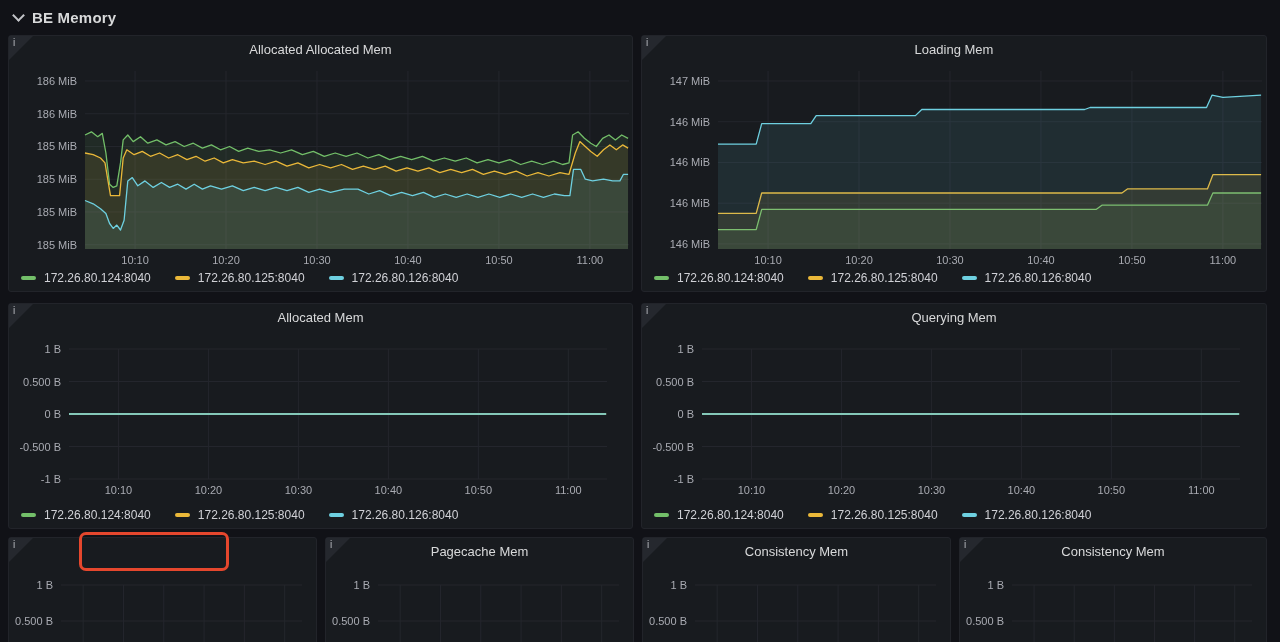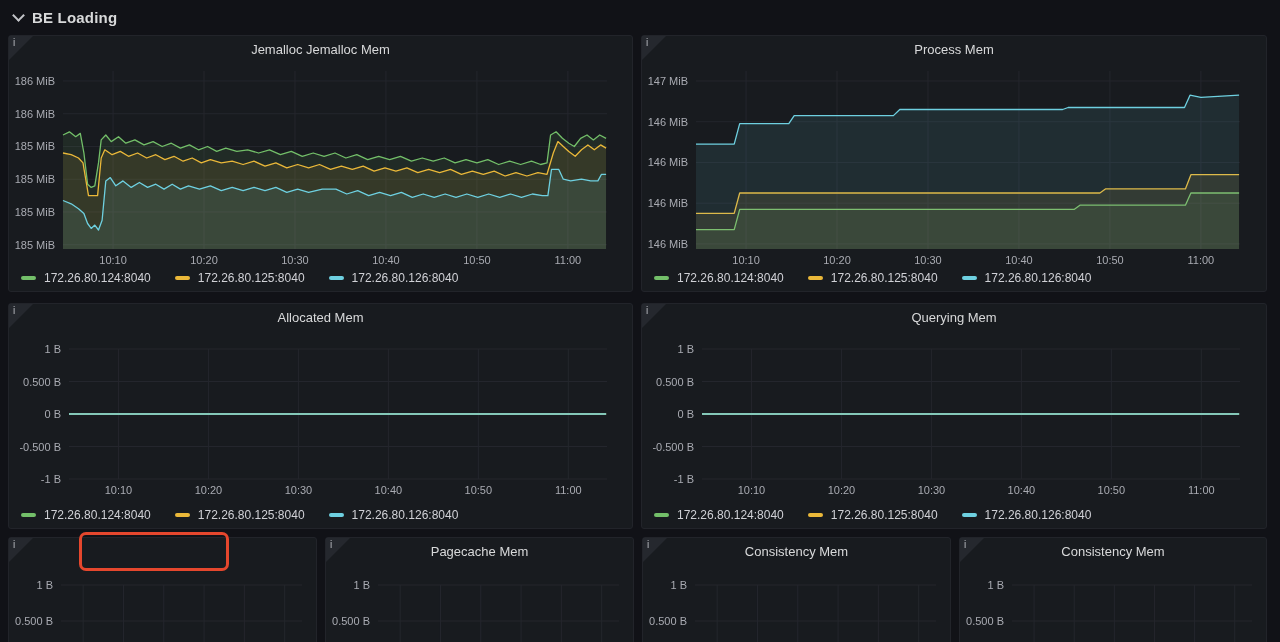--- a/index.html
+++ b/index.html
@@ -42,21 +42,21 @@
     font-size:13px;font-weight:500;color:#d8d9da;cursor:pointer;
   }
   .info-corner{
     position:absolute;left:0;top:0;width:0;height:0;z-index:2;cursor:pointer;
     border-top:24px solid #25282e;border-right:24px solid transparent;
   }
   .info-i{
     position:absolute;left:4px;top:-23px;font-size:10px;color:#b6b8bd;font-style:normal;
   }
   .chart{position:absolute;left:0;right:0;}
-  .r1 .chart{top:28px;height:205px;}
+  .r1 .chart{top:28px;height:205px;margin-left:22px;}
   .r2 .chart{top:28px;height:167px;}
   .r3 .chart{top:28px;height:183px;}
   .chart svg{display:block;}
   .chart text{font-family:"Liberation Sans","DejaVu Sans",sans-serif;font-size:11px;fill:#a9abb2;}
 
   .legend{
     position:absolute;left:12px;bottom:6px;display:flex;gap:24px;align-items:center;
   }
   .li{display:flex;align-items:center;gap:8px;cursor:pointer;}
   .sw{display:inline-block;width:15px;height:4px;border-radius:2px;}
@@ -66,28 +66,28 @@
     position:absolute;left:70px;top:-6px;width:150px;height:39px;
     border:3px solid #e5472d;border-radius:7px;z-index:3;pointer-events:none;
     box-sizing:border-box;
   }
 </style>
 </head>
 <body>
 
 <div class="section-header">
   <span class="chev"></span>
-  <span class="section-title">BE Loading</span>
+  <span class="section-title">BE Memory</span>
 </div>
 
 <div class="panel r1 p0">
   <div class="info-corner">
       <span class="info-i">i</span>
     </div>
-  <h2 class="panel-title">Jemalloc Jemalloc Mem</h2>
+  <h2 class="panel-title">Allocated Allocated Mem</h2>
   <div class="chart">
       <svg width="623" height="205">
         <line x1="54" x2="598" y1="16.98896044157894" y2="16.98896044157894" stroke="#24262d" stroke-width="1"></line>
         <text x="46" y="20.98896044157894" text-anchor="end">186 MiB</text>
         <line x1="54" x2="598" y1="49.73965041398316" y2="49.73965041398316" stroke="#24262d" stroke-width="1"></line>
         <text x="46" y="53.73965041398316" text-anchor="end">186 MiB</text>
         <line x1="54" x2="598" y1="82.49034038638274" y2="82.49034038638274" stroke="#24262d" stroke-width="1"></line>
         <text x="46" y="86.49034038638274" text-anchor="end">185 MiB</text>
         <line x1="54" x2="598" y1="115.24103035878696" y2="115.24103035878696" stroke="#24262d" stroke-width="1"></line>
         <text x="46" y="119.24103035878696" text-anchor="end">185 MiB</text>
@@ -128,21 +128,21 @@
         <i class="sw" style="background: rgb(110, 208, 224);"></i>
         <span class="lt">172.26.80.126:8040</span>
       </span>
     </div>
 </div>
 
 <div class="panel r1 p1">
   <div class="info-corner">
       <span class="info-i">i</span>
     </div>
-  <h2 class="panel-title">Process Mem</h2>
+  <h2 class="panel-title">Loading Mem</h2>
   <div class="chart">
       <svg width="624" height="205">
         <line x1="54" x2="598" y1="16.97940503432634" y2="16.97940503432634" stroke="#24262d" stroke-width="1"></line>
         <text x="46" y="20.97940503432634" text-anchor="end">147 MiB</text>
         <line x1="54" x2="598" y1="57.711670480548506" y2="57.711670480548506" stroke="#24262d" stroke-width="1"></line>
         <text x="46" y="61.711670480548506" text-anchor="end">146 MiB</text>
         <line x1="54" x2="598" y1="98.44393592677645" y2="98.44393592677645" stroke="#24262d" stroke-width="1"></line>
         <text x="46" y="102.44393592677645" text-anchor="end">146 MiB</text>
         <line x1="54" x2="598" y1="139.17620137299863" y2="139.17620137299863" stroke="#24262d" stroke-width="1"></line>
         <text x="46" y="143.17620137299863" text-anchor="end">146 MiB</text>

